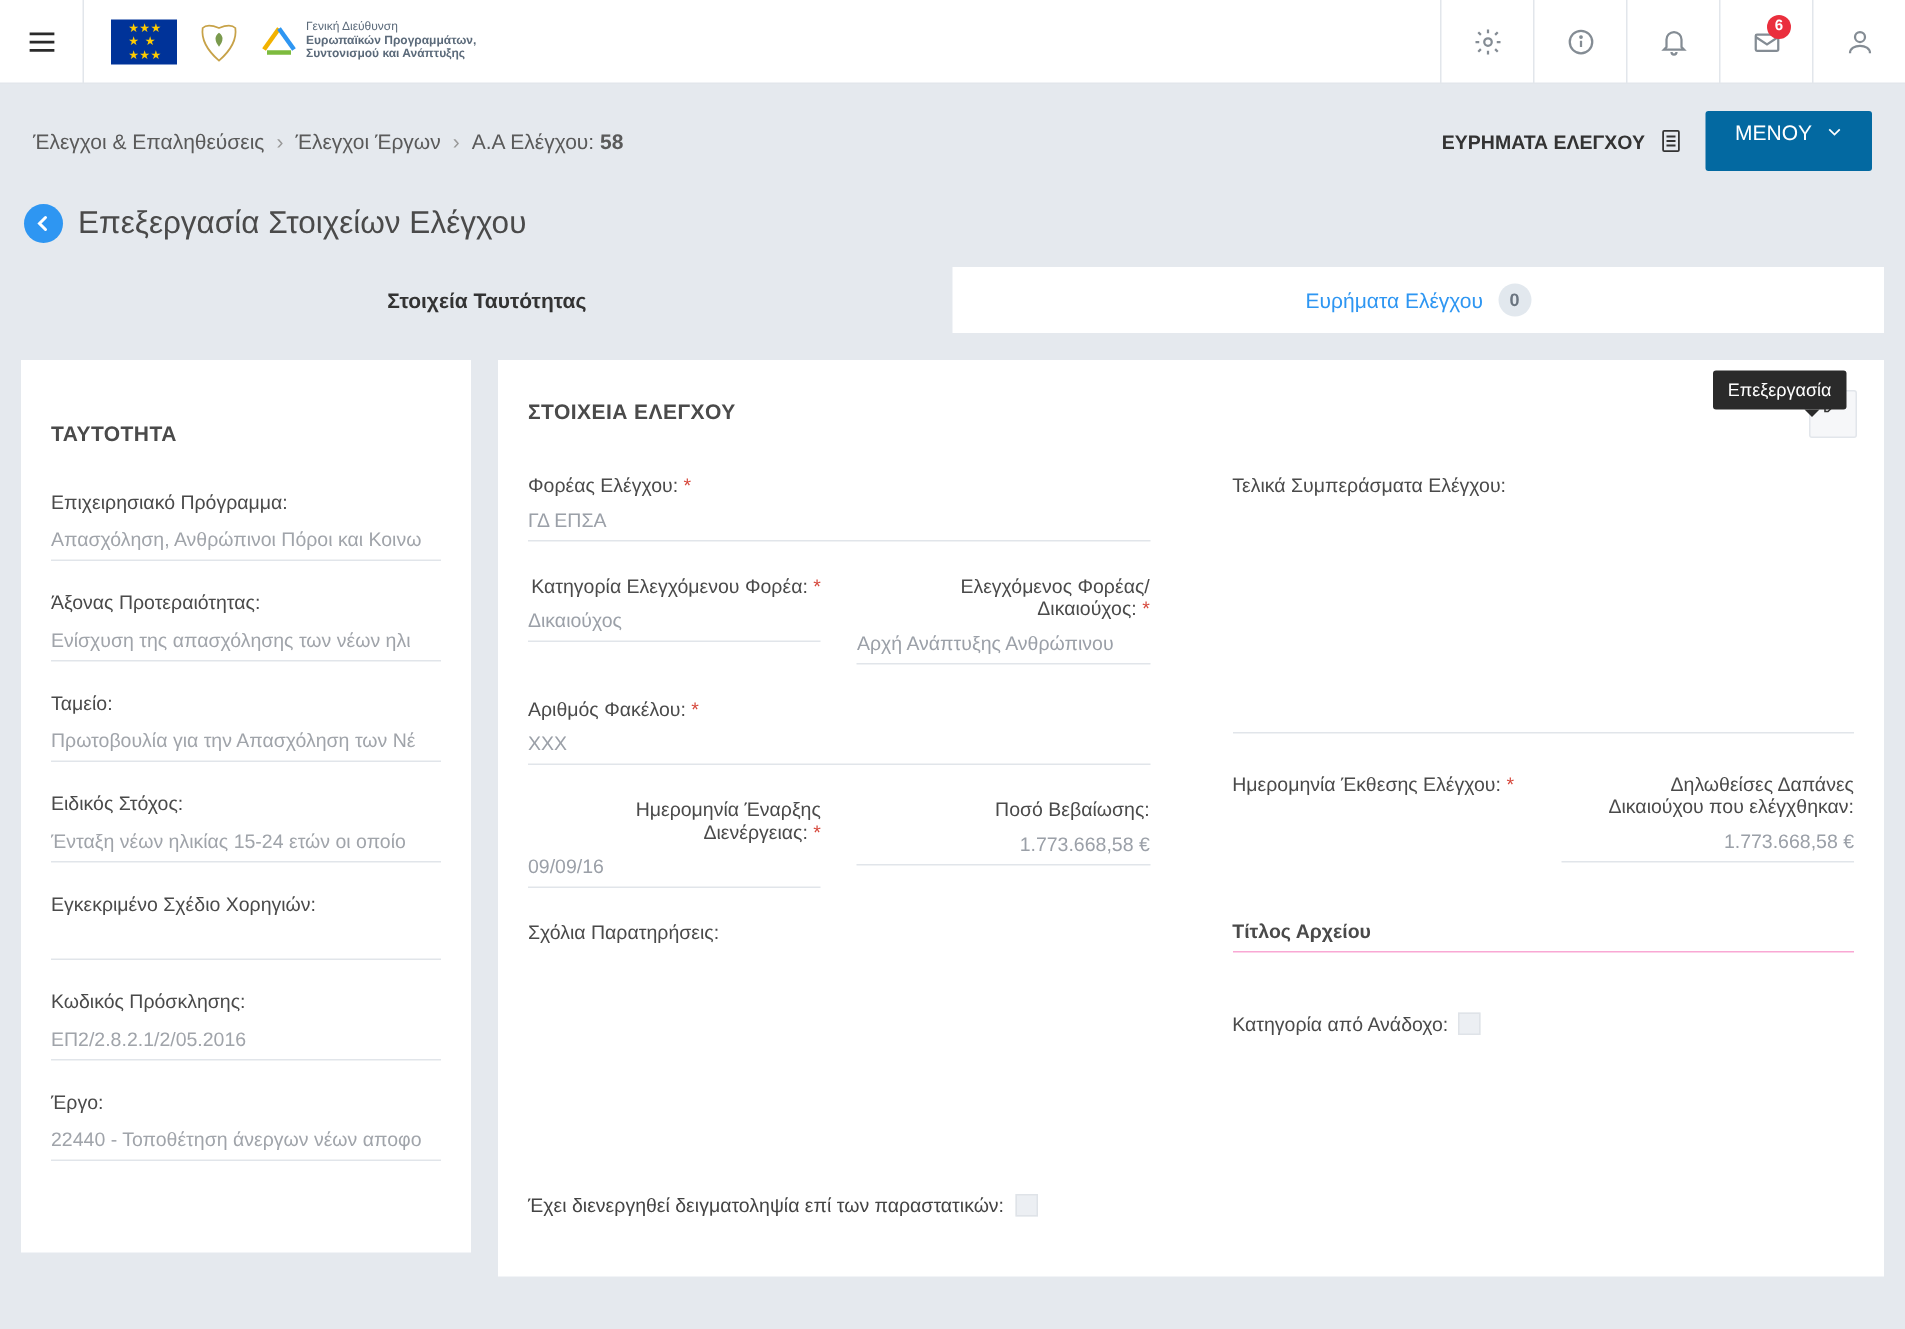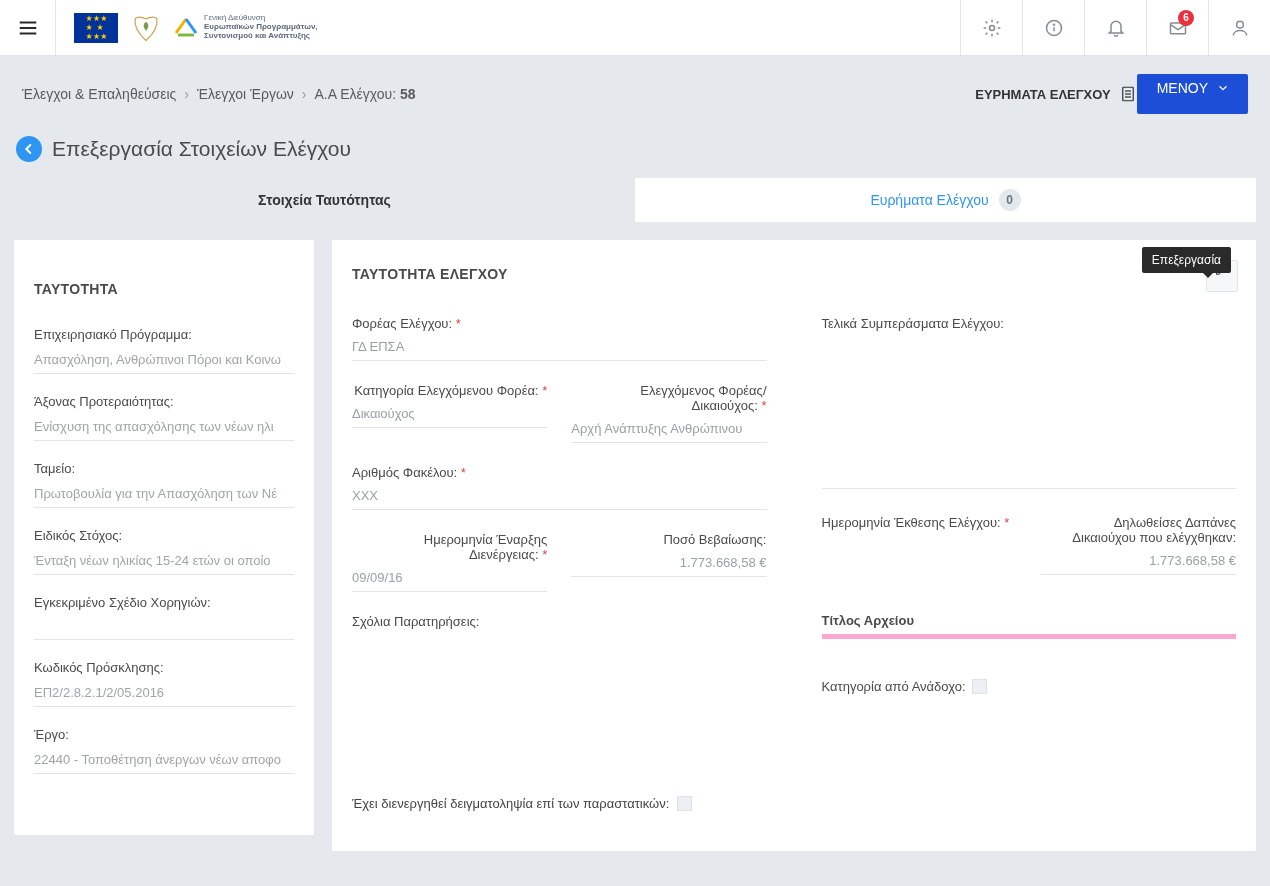--- a/index.html
+++ b/index.html
@@ -20,21 +20,21 @@
 .top-action{width:62px;height:56px;display:flex;align-items:center;justify-content:center;border-left:1px solid #e2e6eb;cursor:pointer;position:relative;}
 .top-action svg{width:20px;height:20px;stroke:#848c94;fill:none;}
 .badge{position:absolute;top:10px;right:14px;min-width:16px;height:16px;background:#ea2f3d;color:#fff;font-size:10px;border-radius:8px;display:flex;align-items:center;justify-content:center;font-weight:bold;}
 .breadcrumb-row{display:flex;align-items:center;padding:18px 22px;}
 .breadcrumb{font-size:14px;color:#5a5a5a;display:flex;align-items:center;gap:8px;flex-wrap:wrap;}
 .breadcrumb a{color:#5a5a5a;text-decoration:none;}
 .breadcrumb .sep{color:#999;}
 .breadcrumb .num{font-weight:bold;}
 .findings-link{margin-left:auto;display:flex;align-items:center;gap:8px;font-weight:bold;font-size:13px;color:#333;cursor:pointer;}
 .findings-link svg{width:18px;height:18px;}
-.menu-btn{background:#1d4ed8;color:#fff;border:none;height:40px;padding:0 18px 12px 20px;font-size:14px;font-weight:400;display:flex;align-items:center;gap:8px;cursor:pointer;border-radius:2px;}
+.menu-btn{margin-left:14px;background:#0369a1;color:#fff;border:none;height:40px;padding:0 18px 12px 20px;font-size:14px;font-weight:400;display:flex;align-items:center;gap:8px;cursor:pointer;border-radius:2px;}
 .menu-btn svg{width:14px;height:14px;}
 .title-row{display:flex;align-items:center;gap:10px;padding:4px 18px 16px 16px;}
 .title-row .back-icon{width:26px;height:26px;background:#2e96f2;border-radius:50%;display:flex;align-items:center;justify-content:center;cursor:pointer;}
 .title-row .back-icon svg{width:16px;height:16px;fill:#fff;}
 .title-row h1{font-size:21px;font-weight:400;color:#4a4a4a;}
 .tabs{display:flex;margin:0 14px;}
 .tab{flex:1;height:44px;display:flex;align-items:center;justify-content:center;gap:10px;cursor:pointer;font-size:14px;}
 .tab.active{background:#e5e9ee;color:#333;font-weight:bold;}
 .tab.inactive{background:#fff;color:#2e96f2;}
 .tab .count{background:#e2e8ee;color:#6b7580;min-width:22px;height:22px;border-radius:11px;display:flex;align-items:center;justify-content:center;font-size:12px;font-weight:bold;}
@@ -54,21 +54,21 @@
 .form-cols{display:flex;gap:55px;margin-top:34px;}
 .col{flex:1;}
 .faux-field{margin-bottom:22px;}
 .faux-label{font-size:13px;color:#4a4a4a;display:block;margin-bottom:8px;}
 .faux-label .req{color:#d6483c;}
 .faux-value{font-size:13px;color:#9ba0a8;border-bottom:1px solid #e1e5ea;padding-bottom:6px;min-height:20px;}
 .faux-value.right{text-align:right;}
 .row2{display:flex;gap:24px;}
 .row2 > div{flex:1;}
 .label-right{text-align:right;}
-.section-label{font-size:13px;font-weight:bold;padding:6px 0;border-bottom:5px solid #f9a8d4;margin-top:10px;color:#4a4a4a;}
+.section-label{font-size:13px;font-weight:bold;padding:6px 0;border-bottom:1px solid #f9a8d4;margin-top:10px;color:#4a4a4a;}
 .checkbox-row{display:flex;align-items:center;gap:8px;margin-top:8px;}
 .checkbox-box{width:15px;height:15px;background:#eceff3;border:1px solid #dfe3e8;}
 .final-conclusions-area{min-height:150px;}
 .support-row{font-size:13px;color:#4a4a4a;margin-top:40px;display:flex;align-items:center;gap:6px;}
 </style>
 </head>
 <body>
 
 <div class="header">
   <div class="hamburger">
@@ -204,21 +204,21 @@
         <label>Κωδικός Πρόσκλησης:</label>
         <div class="value">ΕΠ2/2.8.2.1/2/05.2016</div>
       </div>
     <div class="field-ro">
         <label>Έργο:</label>
         <div class="value">22440 - Τοποθέτηση άνεργων νέων αποφο</div>
       </div>
   </div>
 
   <div class="panel main-panel">
-    <h3>ΤΑΥΤΟΤΗΤΑ ΕΛΕΓΧΟΥ</h3>
+    <h3>ΣΤΟΙΧΕΙΑ ΕΛΕΓΧΟΥ</h3>
     <div class="edit-btn">
       <div class="tooltip">Επεξεργασία</div>
       <svg viewBox="0 0 24 24">
           <path d="M4 17l10-10 3 3L7 20H4v-3z" fill="none" stroke="#333" stroke-width="1.6"></path>
           <path d="M14 7l3-3 3 3-3 3" fill="none" stroke="#333" stroke-width="1.6"></path>
         </svg>
     </div>
 
     <div class="form-cols">
       <div class="col">

